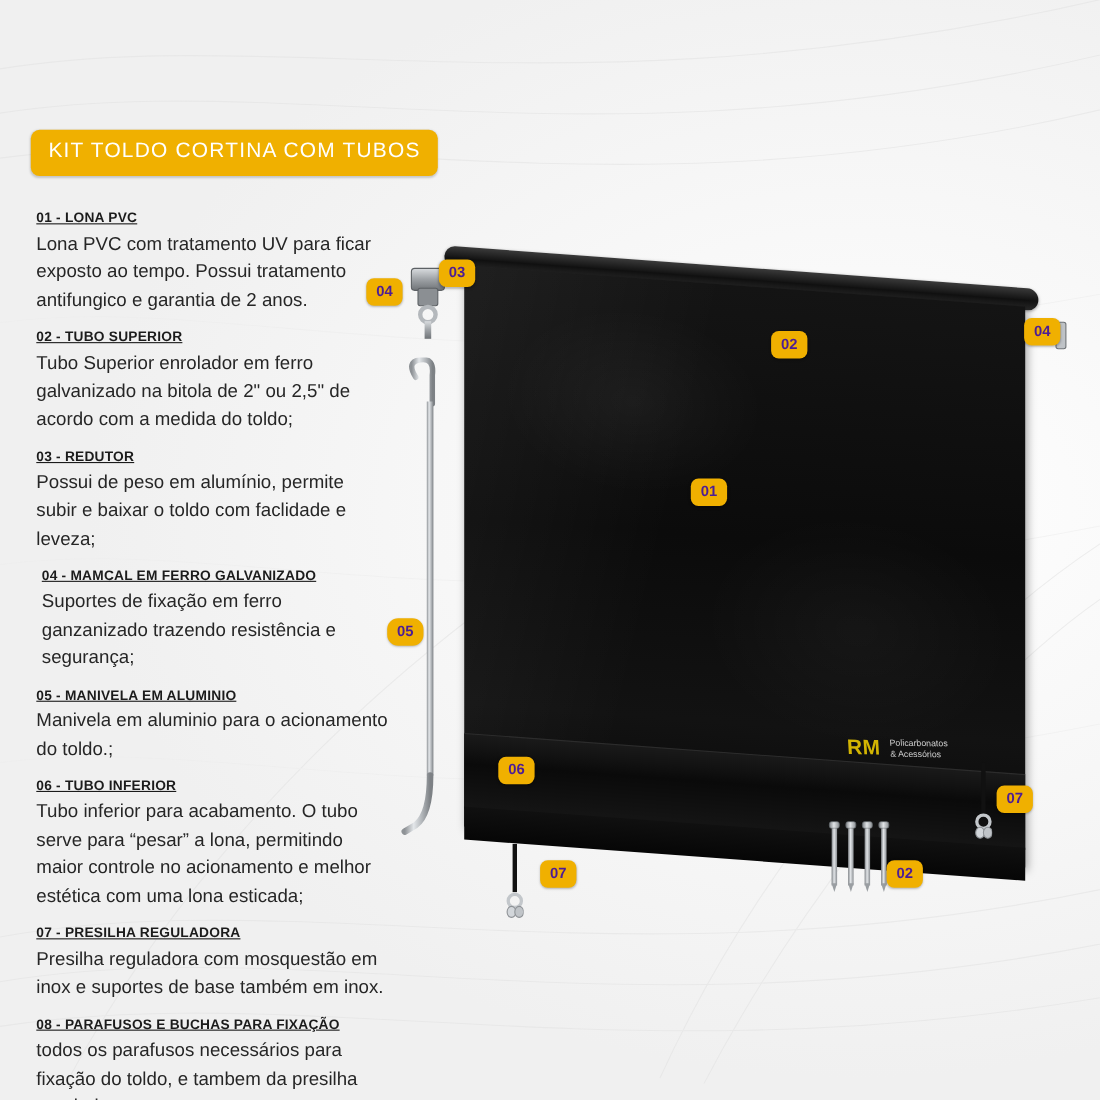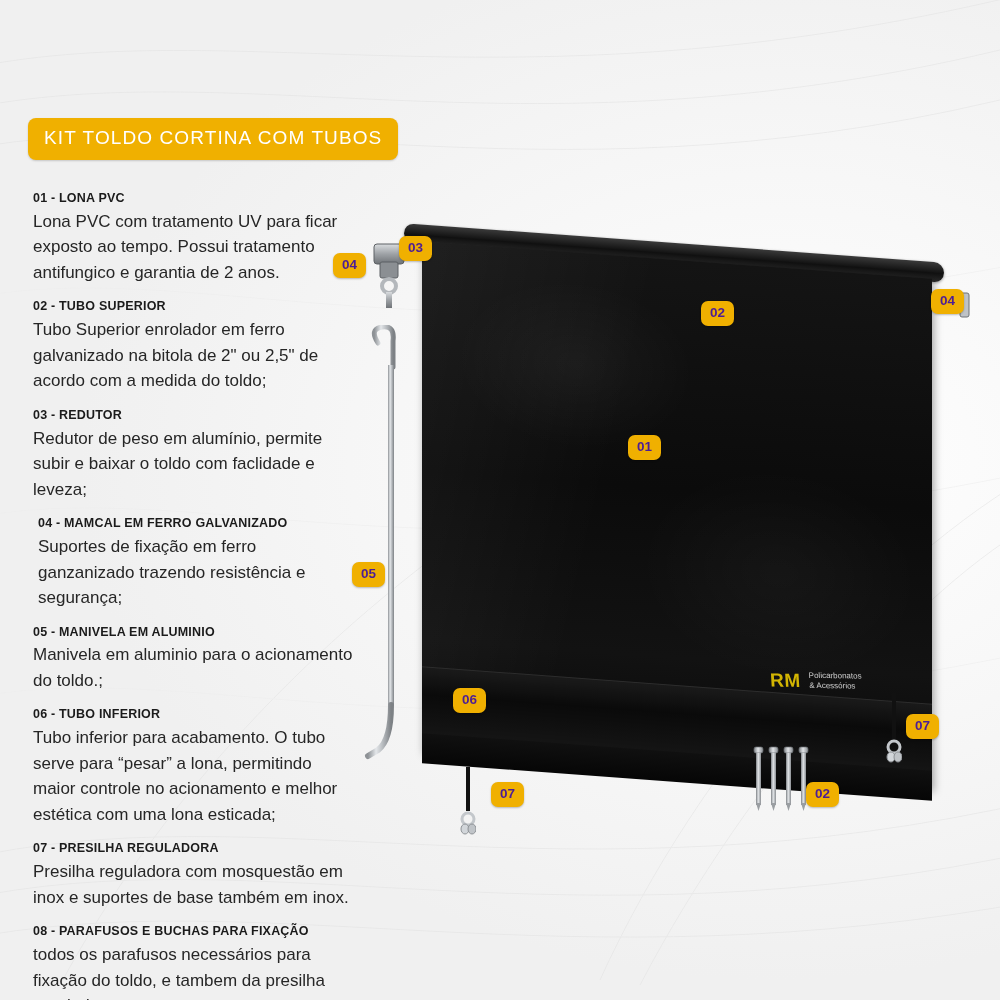--- a/index.html
+++ b/index.html
@@ -57,20 +57,21 @@
   .spec {
     margin-bottom: 13px;
   }
   .spec h3 {
     margin: 0 0 2px 0;
     font-size: 12.5px;
     font-weight: bold;
     color: #1b1b1b;
     letter-spacing: 0.2px;
     line-height: 1.35;
+    text-decoration: underline;
   }
   .spec p {
     margin: 0;
     font-size: 17px;
     color: #262626;
     line-height: 1.5;
   }
   .spec.indent h3,
   .spec.indent p {
     padding-left: 5px;
@@ -265,21 +266,21 @@
       <p>Lona PVC com tratamento UV para ficar exposto ao tempo. Possui tratamento antifungico e garantia de 2 anos.</p>
     </div>
 
     <div class="spec">
       <h3>02 - TUBO SUPERIOR</h3>
       <p>Tubo Superior enrolador em ferro galvanizado na bitola de 2" ou 2,5" de acordo com a medida do toldo;</p>
     </div>
 
     <div class="spec">
       <h3>03 - REDUTOR</h3>
-      <p>Redutor de peso em alumínio, permite subir e baixar o toldo com faclidade e leveza;</p>
+      <p>Possui de peso em alumínio, permite subir e baixar o toldo com faclidade e leveza;</p>
     </div>
 
     <div class="spec indent">
       <h3>04 - MAMCAL  EM FERRO GALVANIZADO</h3>
       <p>Suportes de fixação em ferro ganzanizado trazendo resistência e segurança;</p>
     </div>
 
     <div class="spec">
       <h3>05 - MANIVELA EM ALUMINIO</h3>
       <p>Manivela em aluminio para o acionamento do toldo.;</p>
@@ -395,19 +396,19 @@
       </g>
     </svg>
 
   </div>
 
   <div class="badge" style="left:399px; top:236px;">03</div>
   <div class="badge" style="left:333px; top:253px;">04</div>
   <div class="badge" style="left:701px; top:301px;">02</div>
   <div class="badge" style="left:931px; top:289px;">04</div>
   <div class="badge" style="left:628px; top:435px;">01</div>
-  <div class="badge" style="left:352px; top:562px;">05</div>
+  <div class="badge" style="left:352px; top:562px;border-radius:10px;">05</div>
   <div class="badge" style="left:453px; top:688px;">06</div>
   <div class="badge" style="left:906px; top:714px;">07</div>
   <div class="badge" style="left:491px; top:782px;">07</div>
   <div class="badge" style="left:806px; top:782px;">02</div>
 
 </div>
 
 </body></html>

